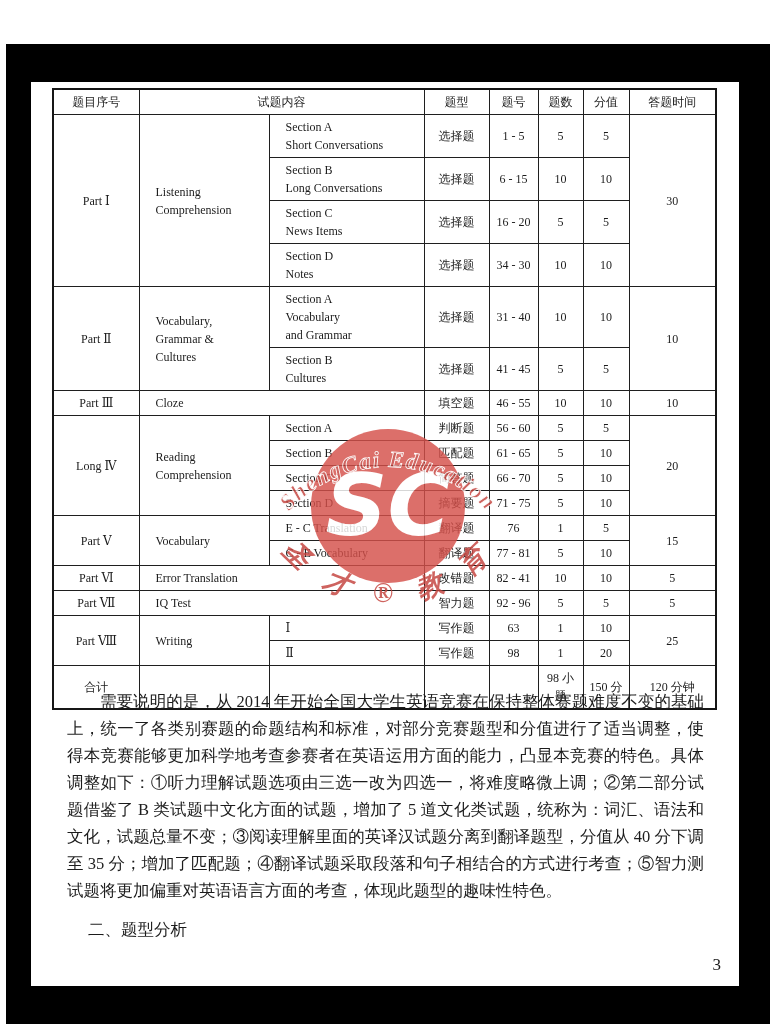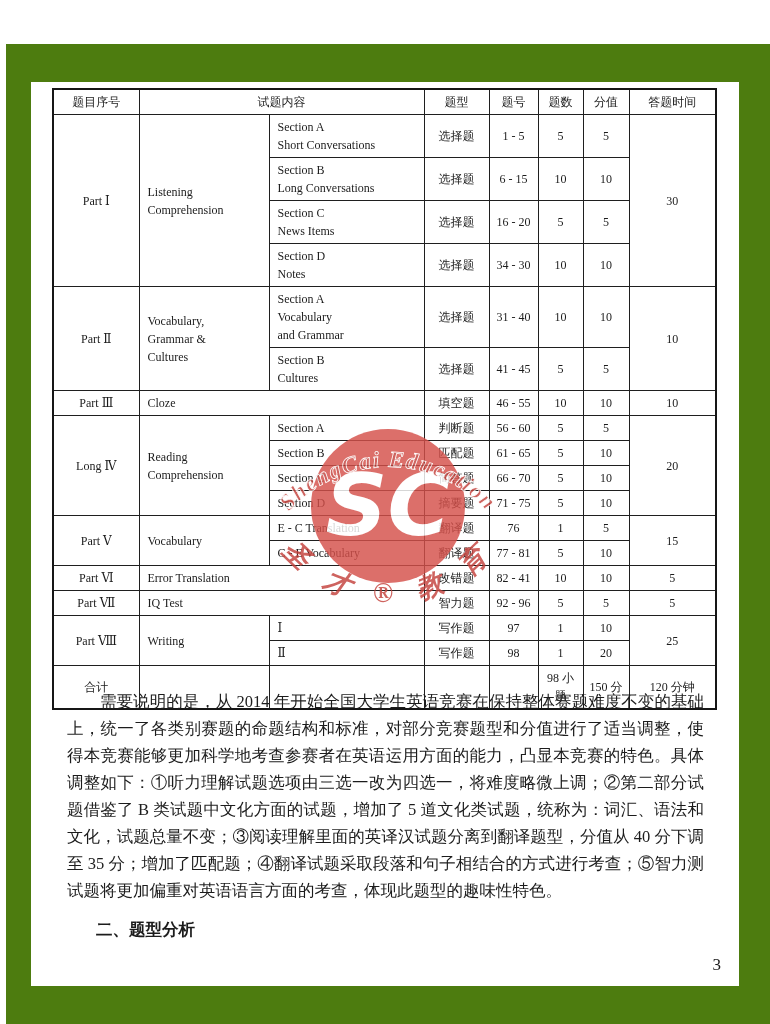--- a/index.html
+++ b/index.html
@@ -16,40 +16,40 @@
     border-collapse:collapse;table-layout:fixed;
     border:2px solid #161616;
   }
   table.exam td{
     border:1px solid #1f1f1f;
     font-size:12px;line-height:1.5;
     padding:3px 4px;
     text-align:center;vertical-align:middle;
     white-space:pre-line;overflow:hidden;
   }
-  table.exam td.l{text-align:left;padding-left:8px;}
+  table.exam td.l{text-align:left;padding-left:16px;}
 
   .content{
     position:absolute;left:24px;top:594px;width:661px;
     font-size:16.5px;line-height:1.64;text-align:justify;
   }
   .content p{margin:12px;text-indent:2em;}
-  .content .heading{font-weight:bold;margin:8px;text-indent:2em;}
+  .content .heading{font-weight:normal;margin:0;text-indent:2em;}
 
   .page-num{position:absolute;top:873px;left:620px;width:70px;text-align:right;font-size:17px;}
 
   .watermark{
     position:absolute;left:192px;top:261px;width:330px;height:330px;
     opacity:0.82;pointer-events:none;font-style:italic;
   }
 </style>
 </head>
 <body>
 
-<div class="frame" style="background: #4d7c0f;">
+<div class="frame" style="background: #000000;">
   <div class="page">
 
     <table class="exam">
       <colgroup>
         <col style="width:86px">
           <col style="width:130px">
           <col style="width:155px">
         <col style="width:65px">
           <col style="width:49px">
           <col style="width:45px">
@@ -198,21 +198,21 @@
             <td>92 - 96</td>
             <td>5</td>
             <td>5</td>
             <td>5</td>
           </tr>
           <tr>
             <td rowspan="2">Part Ⅷ</td>
             <td rowspan="2" class="l">Writing</td>
             <td class="l">Ⅰ</td>
             <td>写作题</td>
-            <td>97</td>
+            <td>63</td>
             <td>1</td>
             <td>10</td>
             <td rowspan="2">25</td>
           </tr>
           <tr>
             <td class="l">Ⅱ</td>
             <td>写作题</td>
             <td>98</td>
             <td>1</td>
             <td>20</td>

